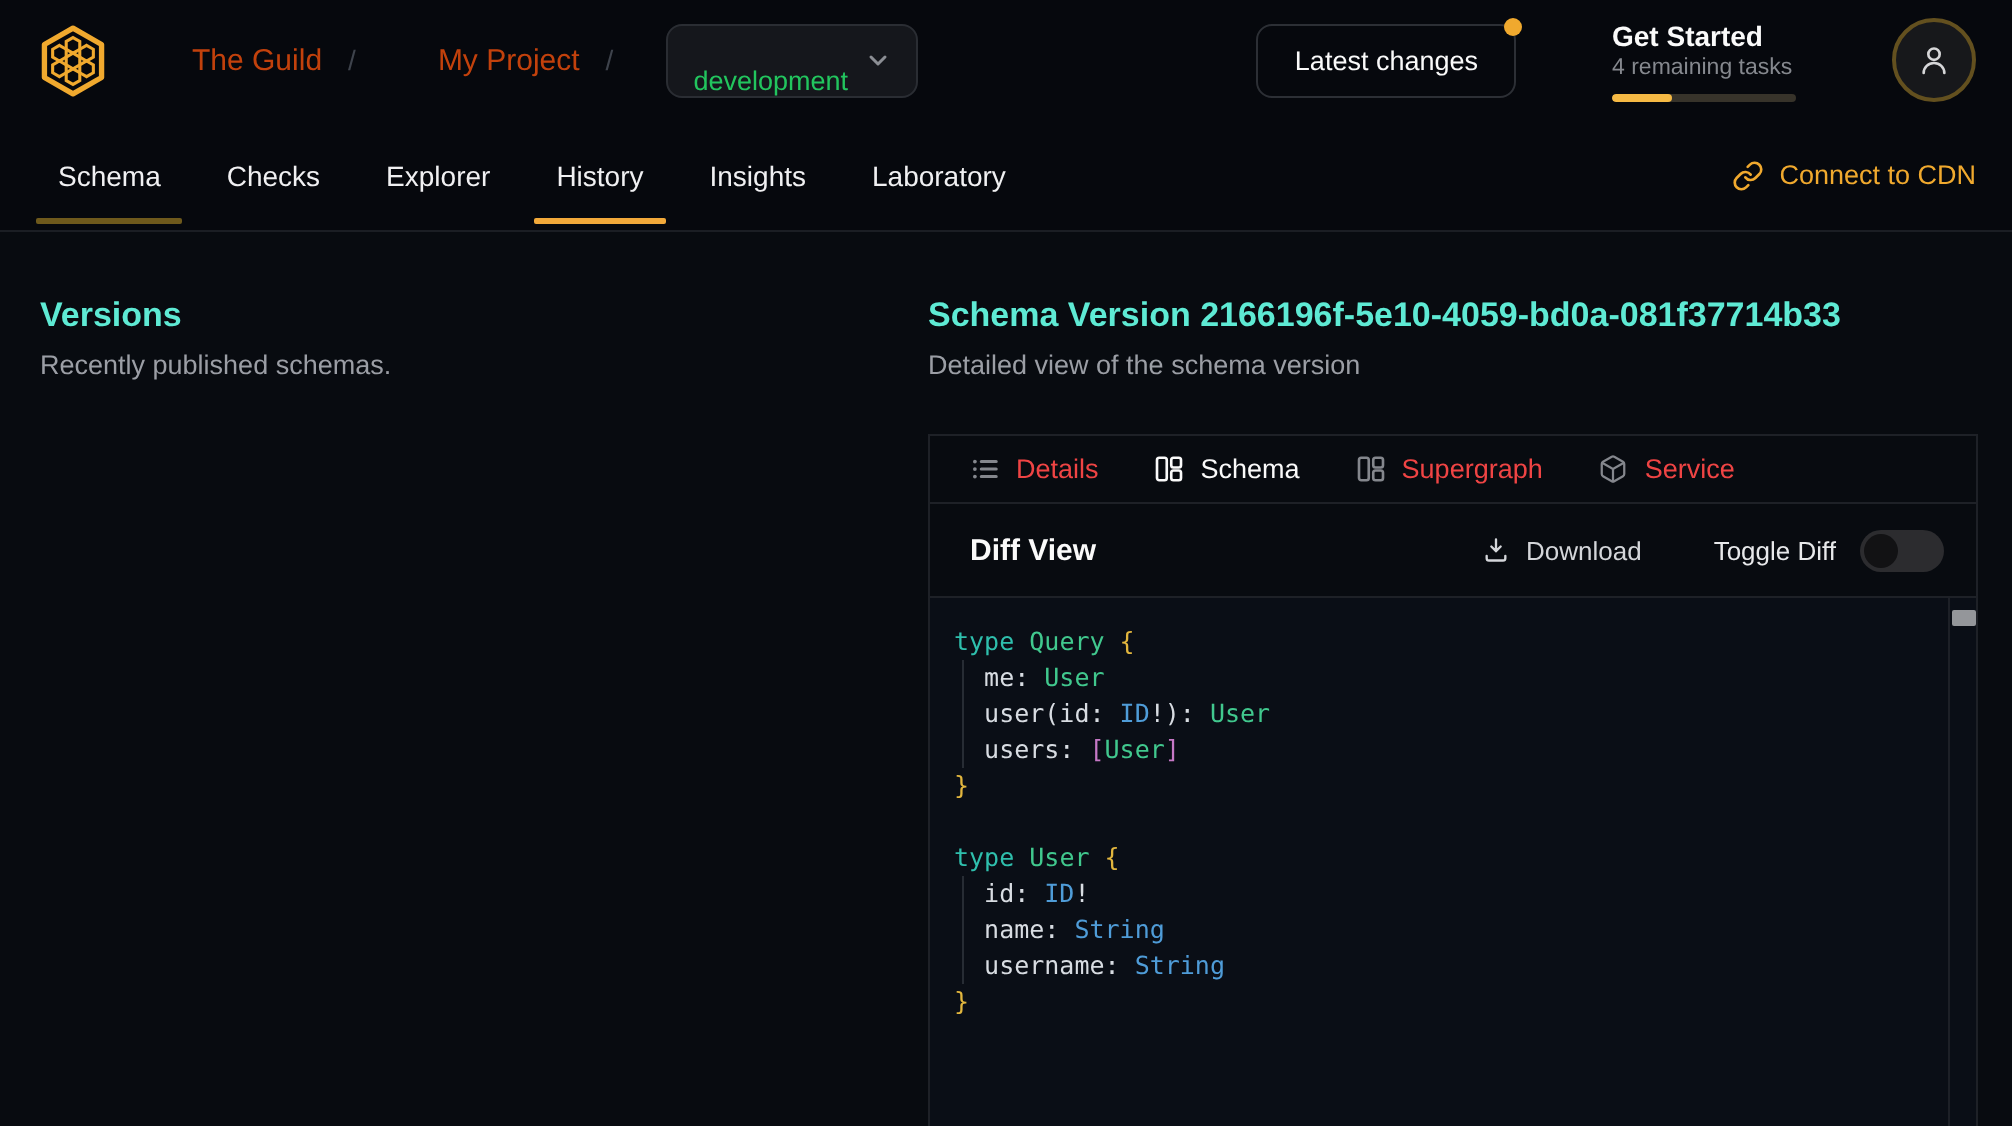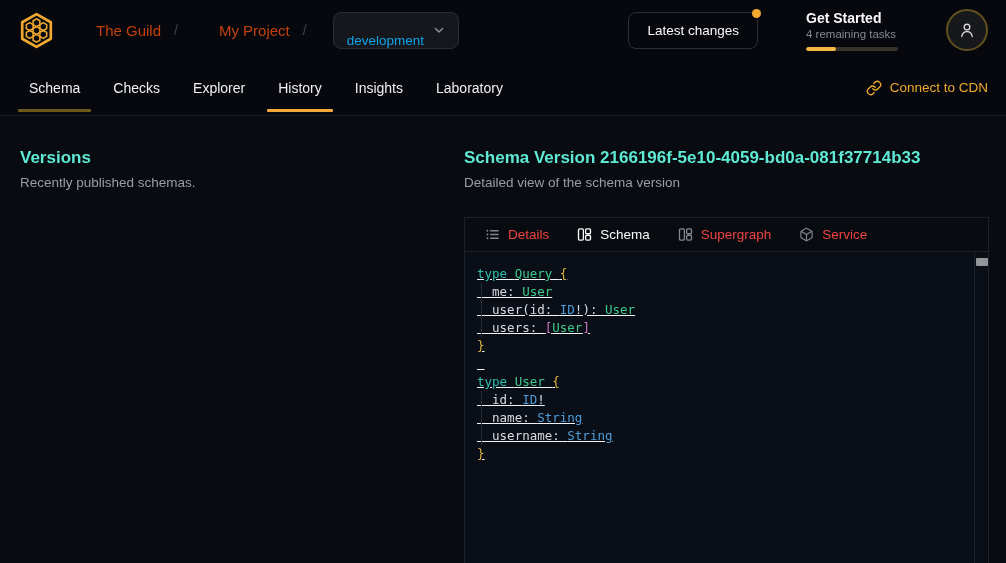--- a/index.html
+++ b/index.html
@@ -17,21 +17,21 @@
   }
   .logo { width:37px; height:37px; flex:0 0 auto; }
   .crumbs { display:flex; align-items:center; margin-left:13px; }
   .crumb { font-size:15px; font-weight:500; color:#c2410c; cursor:pointer;margin-left:28px; }
   .crumb-sep { color:#3e434c; font-size:14px; margin:0 13px; }
   .target-btn {
     display:flex; align-items:center; gap:9px;
     background:#15171c; border:1px solid #2a2d33; border-radius:8px;
     height:37px; padding:0 13px; margin-left:13px; cursor:pointer;
   }
-  .target-btn span { font-size:13.5px; color:#0ea5e9;margin-top:20px; }
+  .target-btn span { font-size:13.5px; color:#22c55e;margin-top:20px; }
   .header-right { margin-left:auto; display:flex; align-items:center; }
   .latest-btn {
     position:relative; height:37px; padding:0 18px;
     background:transparent; border:1px solid #2c2f35; border-radius:8px;
     color:#fafafa; font-size:13.5px; cursor:pointer;
     font-family:"Liberation Sans",sans-serif;
   }
   .latest-dot {
     position:absolute; top:-4px; right:-4px; width:9px; height:9px;
     border-radius:50%; background:#f0a92e;
@@ -115,21 +115,21 @@
     position:absolute; top:2px; left:2px; width:17px; height:17px;
     border-radius:50%; background:#121214;
   }
   
   .code-area {
     flex:1; position:relative; background:#0a0e16; overflow:hidden;
   }
   .code-lines { padding:13px 0 0 12px; }
   .code-line {
     font-family:"DejaVu Sans Mono","Liberation Mono",monospace;
-    font-size:12.5px; line-height:18px; height:18px; white-space:pre;text-decoration:underline;
+    font-size:12.5px; line-height:18px; height:18px; white-space:pre;
   }
   .tok-kw { color:#2fbfad; }
   .tok-ty { color:#41c88e; }
   .tok-br { color:#e2b63e; }
   .tok-pl { color:#d8dce2; }
   .tok-sc { color:#4f9cd8; }
   .tok-bk { color:#c678c6; }
   .indent-guide { position:absolute; width:1px; background:#272c34; left:16px; }
   .guide-1 { top:31px; height:54px; }
   .guide-2 { top:139px; height:54px; }
@@ -268,20 +268,36 @@
             <svg width="15" height="15" viewBox="0 0 24 24" fill="none">
               <path d="M21 16V8a2 2 0 0 0-1-1.73l-7-4a2 2 0 0 0-2 0l-7 4A2 2 0 0 0 3 8v8a2 2 0 0 0 1 1.73l7 4a2 2 0 0 0 2 0l7-4A2 2 0 0 0 21 16z" stroke="#84878d" stroke-width="1.8"></path>
               <path d="M3.27 6.96 12 12.01l8.73-5.05" stroke="#84878d" stroke-width="1.8"></path>
               <path d="M12 22.08V12" stroke="#84878d" stroke-width="1.8"></path>
             </svg>
           </span>
           <span>Service</span>
         </div>
       </div>
 
+    <div class="diff-header">
+      <span class="diff-title">Diff View</span>
+      <div class="download">
+        <svg width="14" height="14" viewBox="0 0 24 24" fill="none">
+          <path d="M12 3v10m0 0l-4-4m4 4l4-4" stroke="#d4d6da" stroke-width="2" stroke-linecap="round" stroke-linejoin="round"></path>
+          <path d="M4 17v2a2 2 0 0 0 2 2h12a2 2 0 0 0 2-2v-2" stroke="#d4d6da" stroke-width="2" stroke-linecap="round"></path>
+        </svg>
+        <span>Download</span>
+      </div>
+      <div class="toggle-group">
+        <span class="toggle-label">Toggle Diff</span>
+        <div class="toggle">
+          <div class="toggle-knob"></div>
+        </div>
+      </div>
+    </div>
 
     <div class="code-area">
       <div class="indent-guide guide-1"></div>
       <div class="indent-guide guide-2"></div>
       <div class="code-lines" id="code-lines">
           <div class="code-line"><span class="tok-kw">type </span><span class="tok-ty">Query </span><span class="tok-br">{</span></div>
           <div class="code-line"><span class="tok-pl">  me: </span><span class="tok-ty">User</span></div>
           <div class="code-line"><span class="tok-pl">  user(id: </span><span class="tok-sc">ID</span><span class="tok-pl">!): </span><span class="tok-ty">User</span></div>
           <div class="code-line"><span class="tok-pl">  users: </span><span class="tok-bk">[</span><span class="tok-ty">User</span><span class="tok-bk">]</span></div>
           <div class="code-line"><span class="tok-br">}</span></div>

